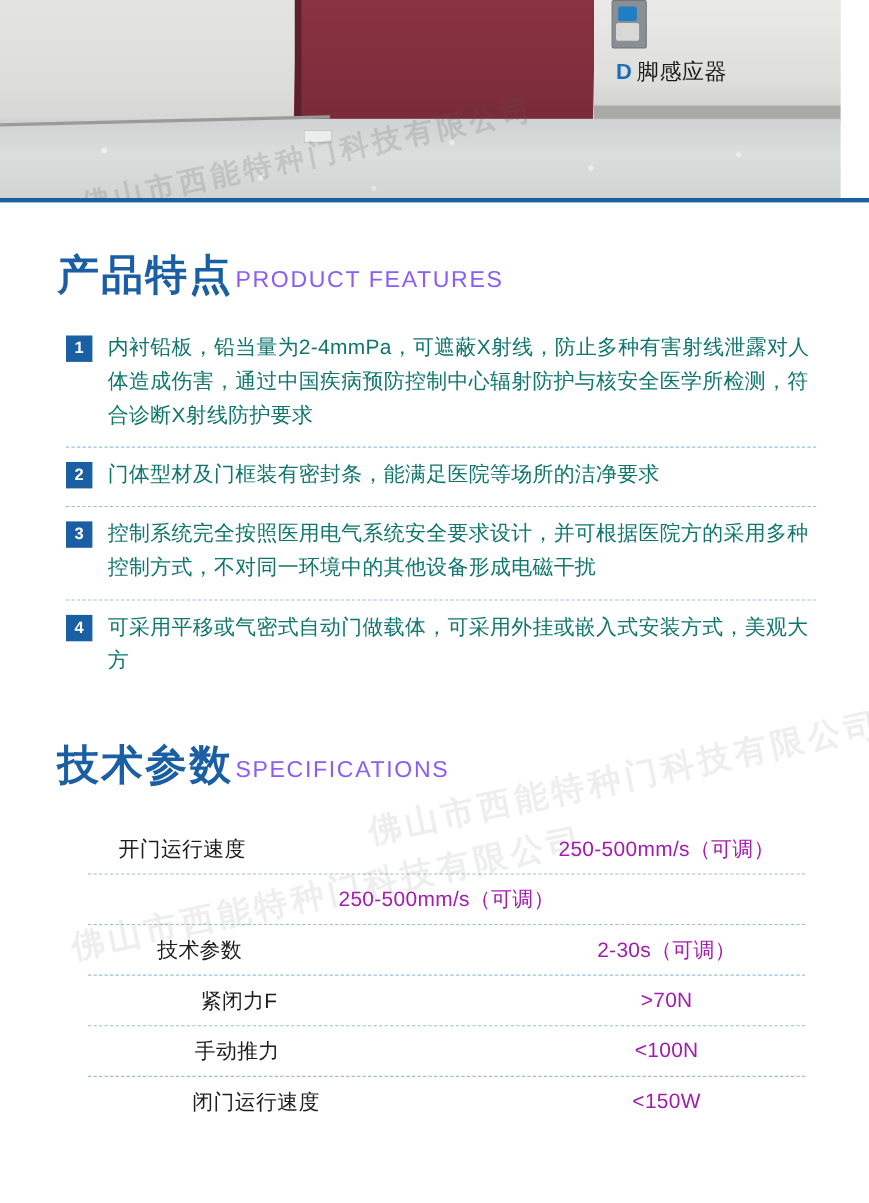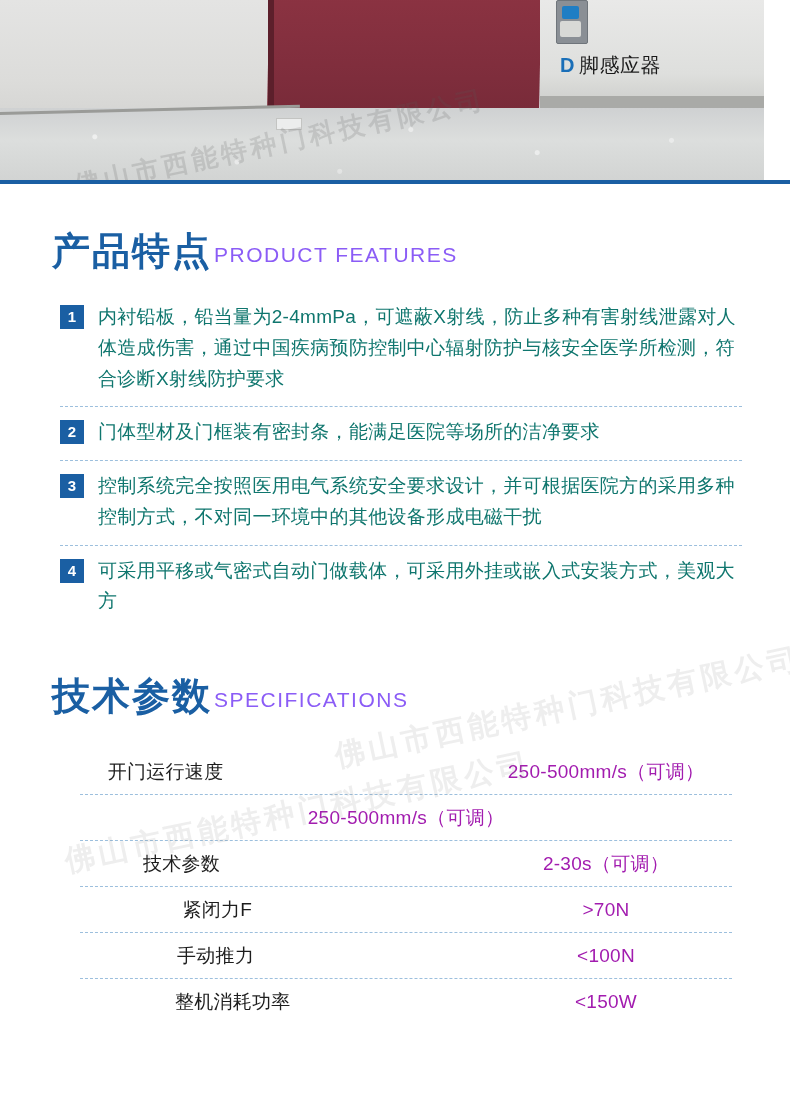--- a/index.html
+++ b/index.html
@@ -309,18 +309,18 @@
     </div>
     <div class="spec-row">
       <div class="spec-name">紧闭力F</div>
       <div class="spec-value">&gt;70N</div>
     </div>
     <div class="spec-row">
       <div class="spec-name">手动推力</div>
       <div class="spec-value">&lt;100N</div>
     </div>
     <div class="spec-row">
-      <div class="spec-name">整机消耗功率</div>
+      <div class="spec-name">闭门运行速度</div>
       <div class="spec-value">&lt;150W</div>
     </div>
   </div>
 
 </div>
 
 </body></html>

